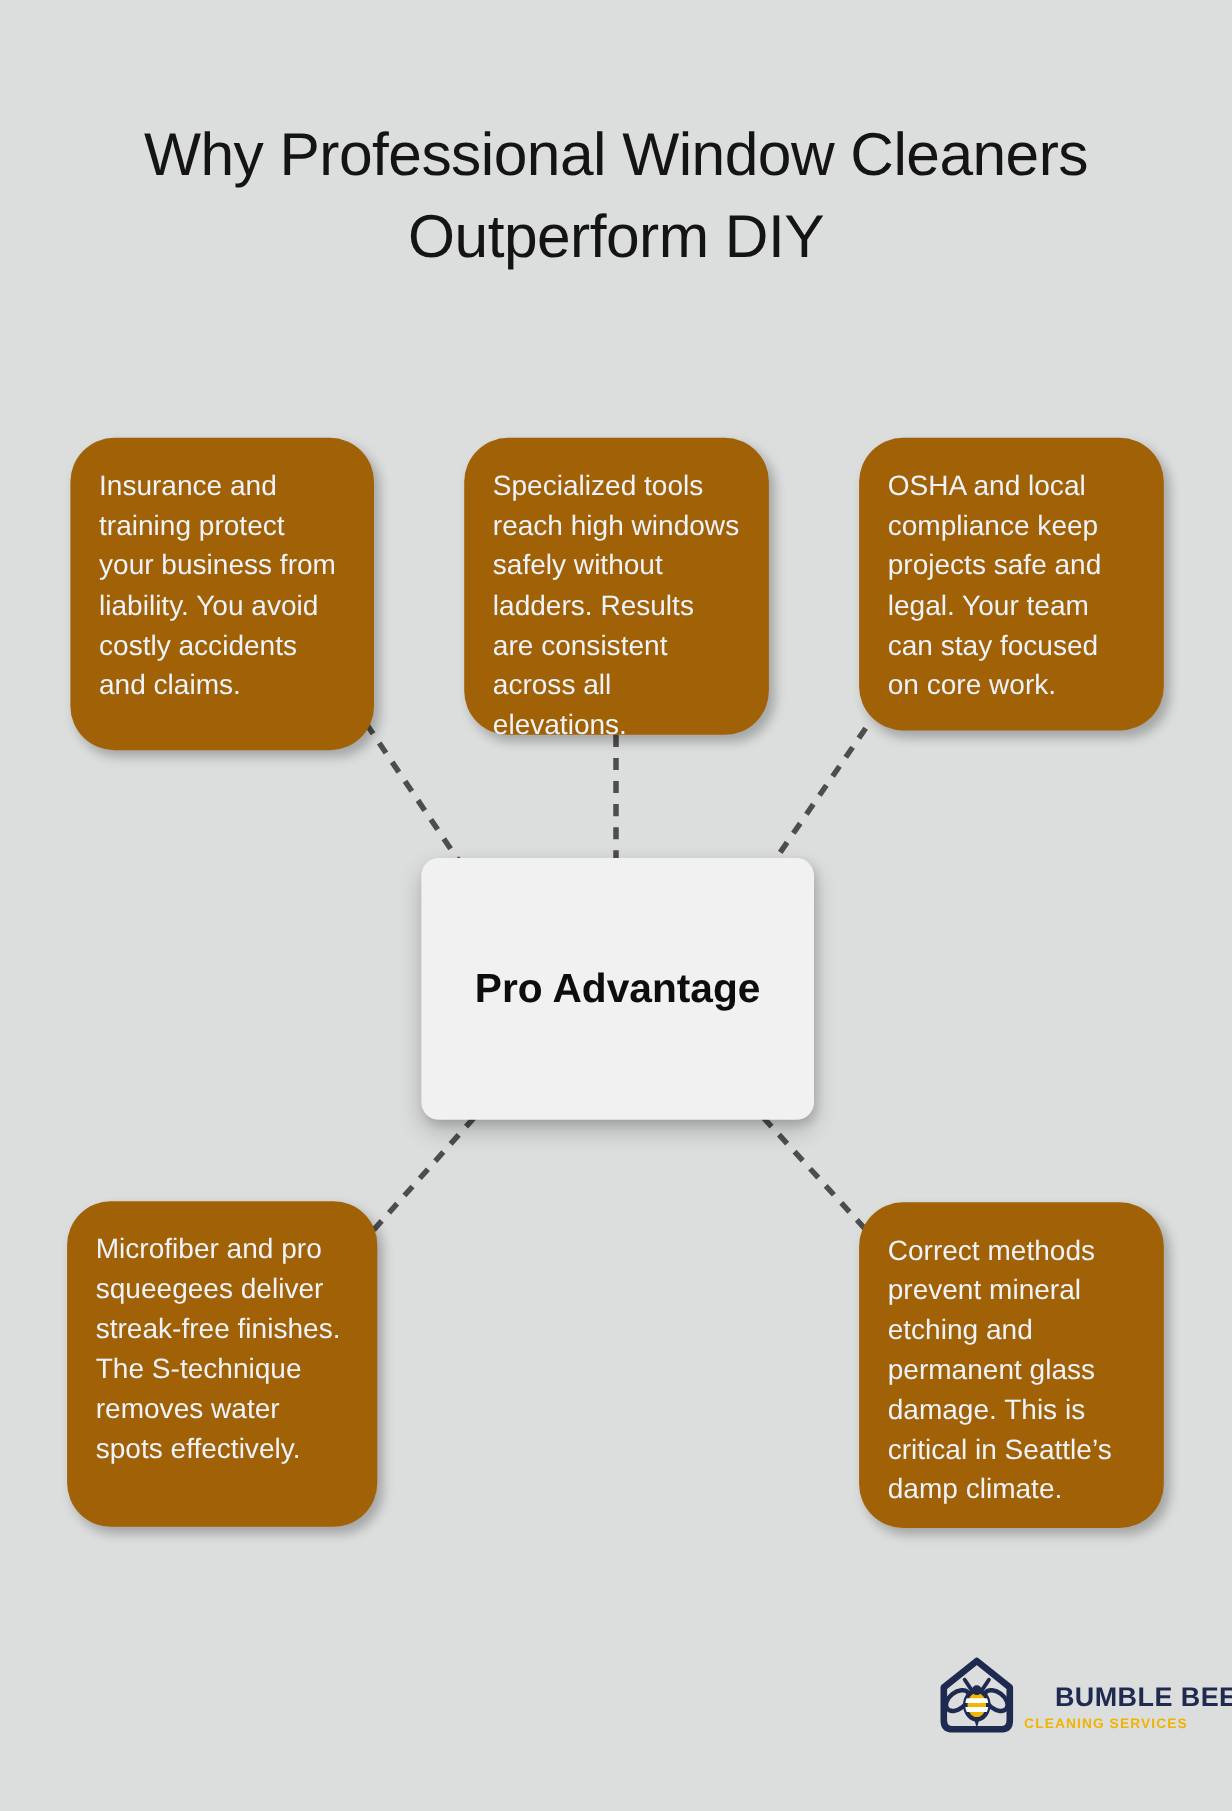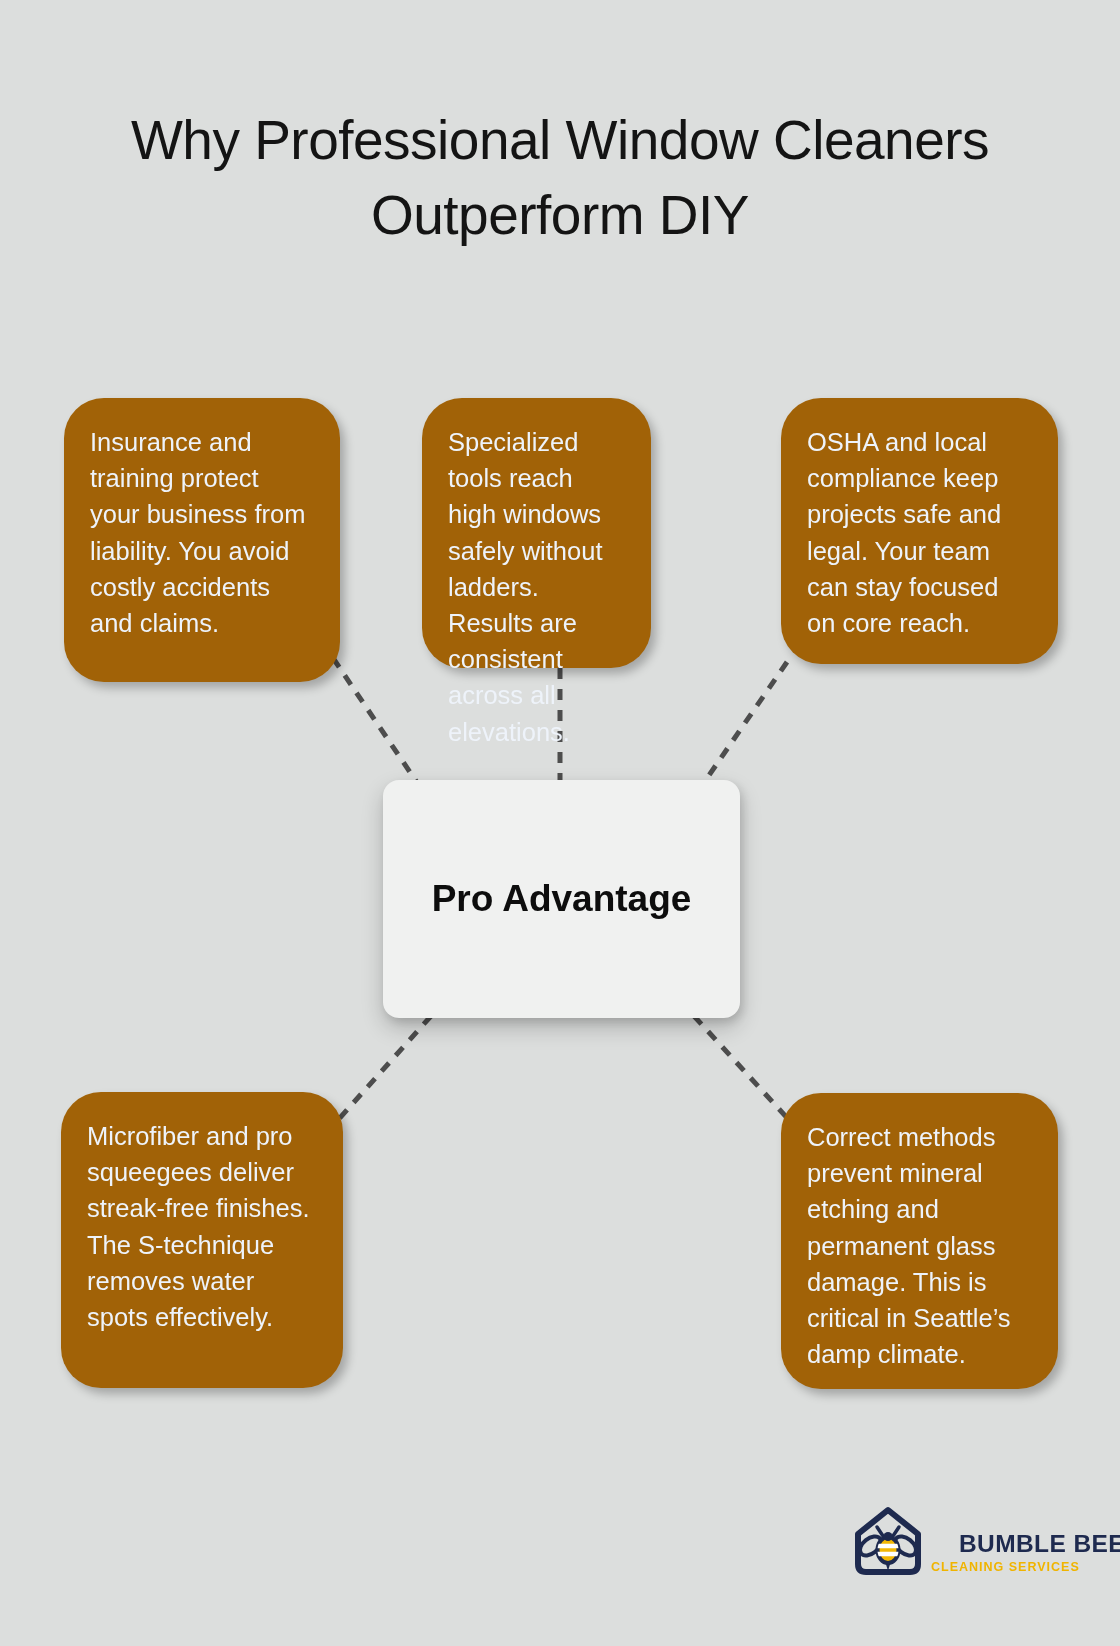--- a/index.html
+++ b/index.html
@@ -41,21 +41,21 @@
     box-sizing: border-box;
     background: #a16207;
     border-radius: 40px;
     color: #eef3fa;
     font-size: 25.5px;
     line-height: 36.2px;
     padding: 26px 26px;
     box-shadow: 5px 6px 10px rgba(0,0,0,0.25);
   }
   #card-insurance  { left: 64px;  top: 398px; width: 276px; height: 284px; }
-  #card-tools      { left: 422px; top: 398px; width: 229px; height: 270px; }
+  #card-tools      { left: 422px; top: 398px; width: 277px; height: 270px; }
   #card-compliance { left: 781px; top: 398px; width: 277px; height: 266px; }
   #card-technique  { left: 61px;  top: 1092px; width: 282px; height: 296px; }
   #card-methods    { left: 781px; top: 1093px; width: 277px; height: 296px; }
   .center-node {
     position: absolute;
     left: 383px;
     top: 780px;
     width: 357px;
     height: 238px;
     box-sizing: border-box;
@@ -116,21 +116,21 @@
 
   <div class="card" id="card-insurance">
     <span>Insurance and training protect your business from liability. You avoid costly accidents and claims.</span>
   </div>
 
   <div class="card" id="card-tools">
     <span>Specialized tools reach high windows safely without ladders. Results are consistent across all elevations.</span>
   </div>
 
   <div class="card" id="card-compliance">
-    <span>OSHA and local compliance keep projects safe and legal. Your team can stay focused on core reach.</span>
+    <span>OSHA and local compliance keep projects safe and legal. Your team can stay focused on core work.</span>
   </div>
 
   <div class="center-node">
     <span>Pro Advantage</span>
   </div>
 
   <div class="card" id="card-technique">
     <span>Microfiber and pro squeegees deliver streak-free finishes. The S-technique removes water spots effectively.</span>
   </div>
 

